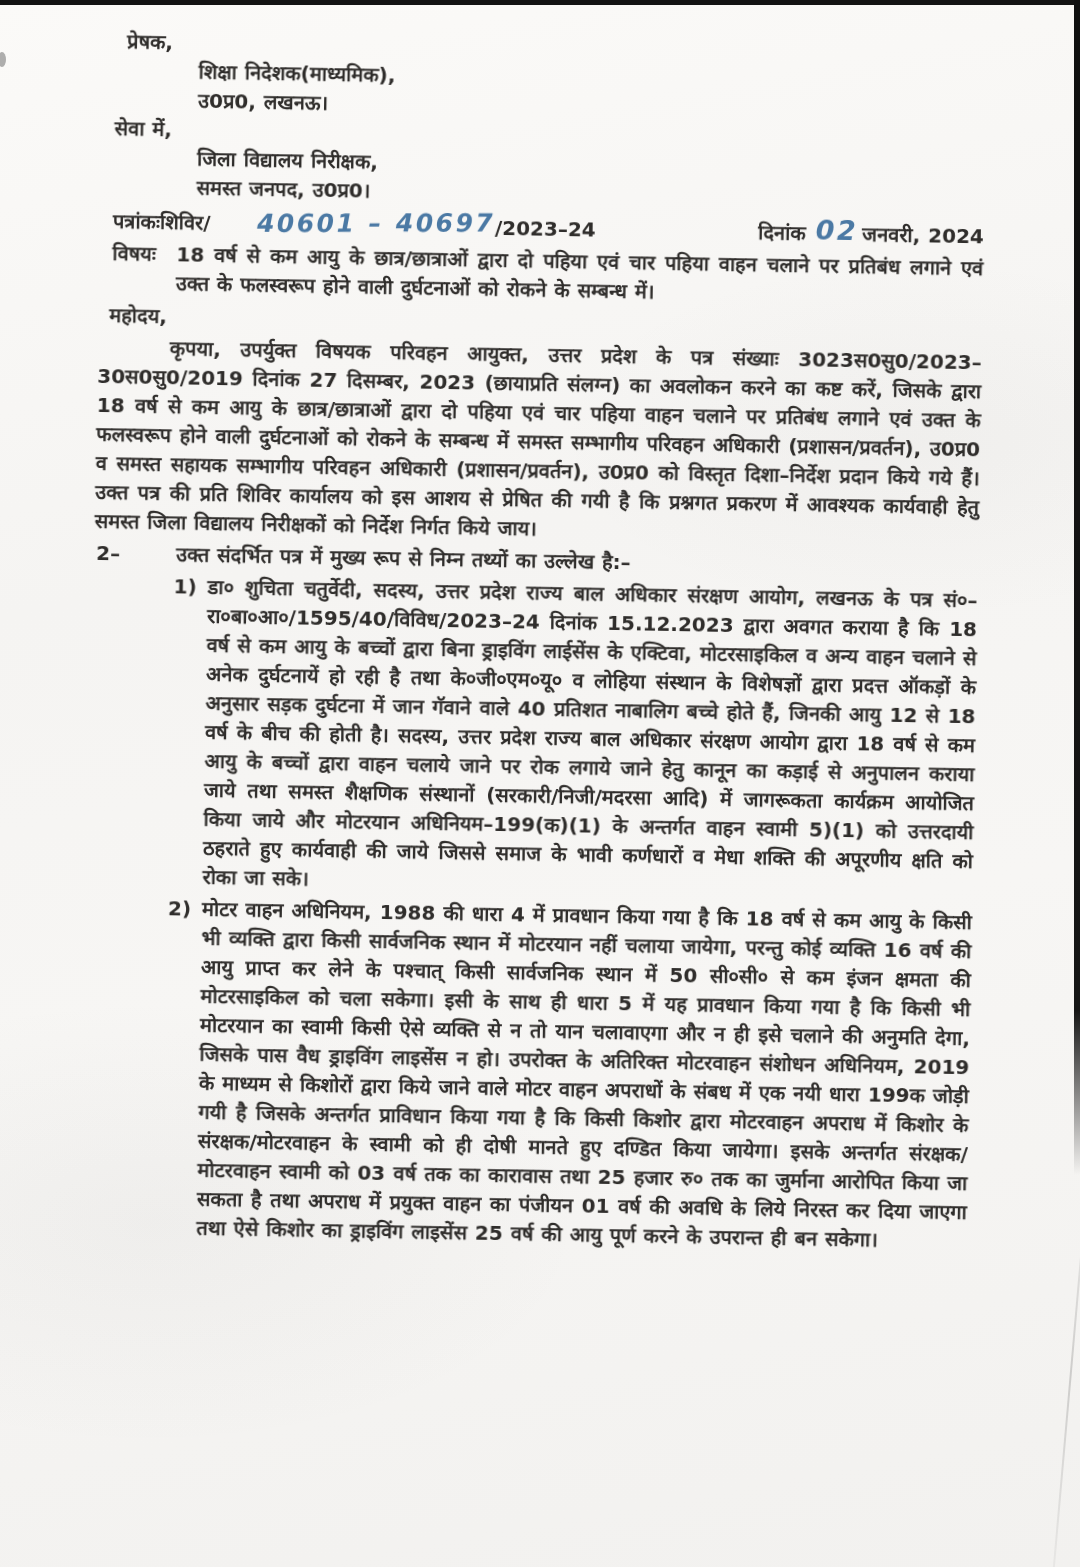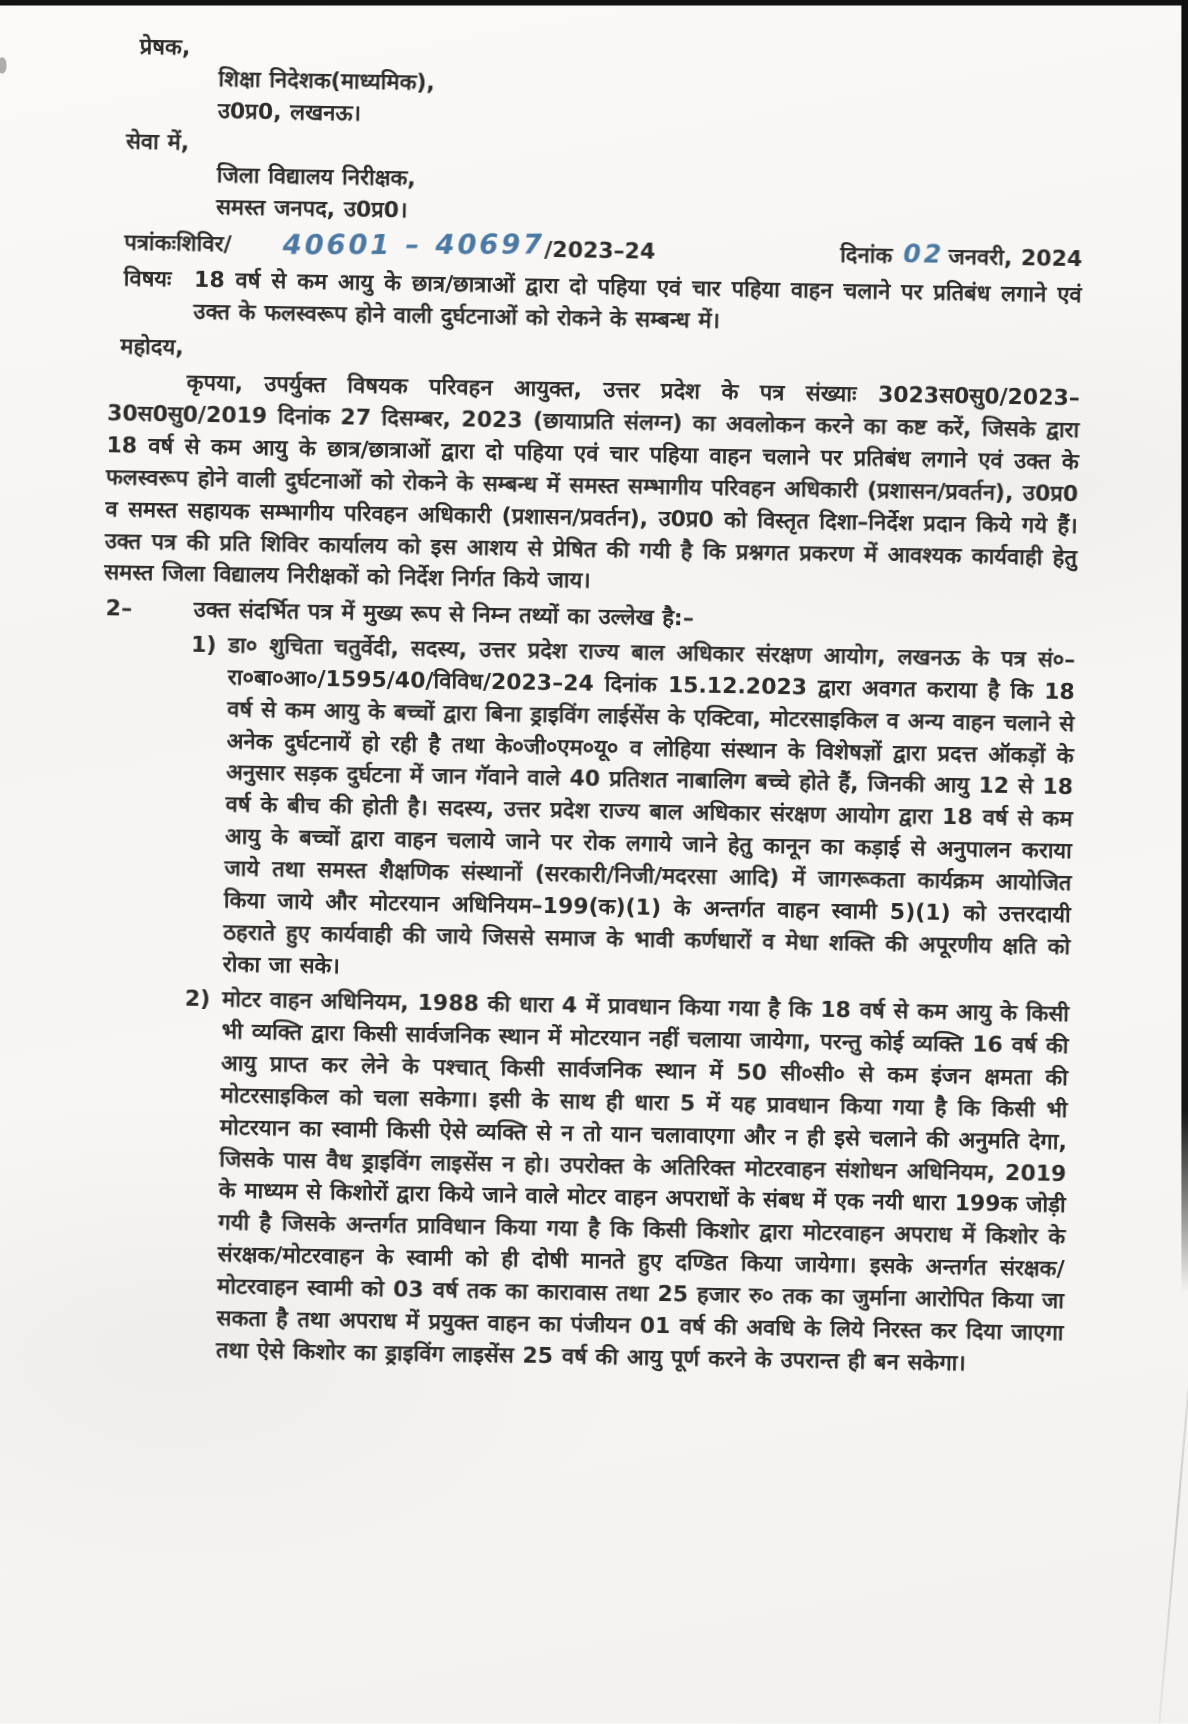--- a/index.html
+++ b/index.html
@@ -44,21 +44,21 @@
   .sender-label{margin-left:24px;}
 
   .ref-row{display:flex;align-items:baseline;margin-left:13px;margin-top:3px;white-space:nowrap;}
   .ref-label{margin-right:0;}
   .hand{
     color:var(--hand);
     font-style:italic;font-weight:700;
     letter-spacing:2.5px;
   }
   .hand-number{display:inline-block;font-size:25px;margin-left:46px;transform:rotate(-1.1deg) translateY(-1px);}
-  .hand-day{display:inline-block;font-size:23px;margin:0 4px 0 10px;transform:translateY(-1px);}
+  .hand-day{display:inline-block;font-size:27px;margin:0 4px 0 10px;transform:translateY(-1px);}
   .date-group{margin-left:auto;display:flex;align-items:baseline;}
 
   .subject-row{display:flex;margin-top:3px;}
   .subject-label{flex:none;width:64px;margin-left:13px;font-weight:700;}
   .subject-text{flex:1;font-weight:700;text-align:justify;}
 
   .salutation{margin-left:11px;margin-top:4px;}
 
   .intro{text-align:justify;text-indent:72px;margin-top:3px;}
   .bold{font-weight:700;}

